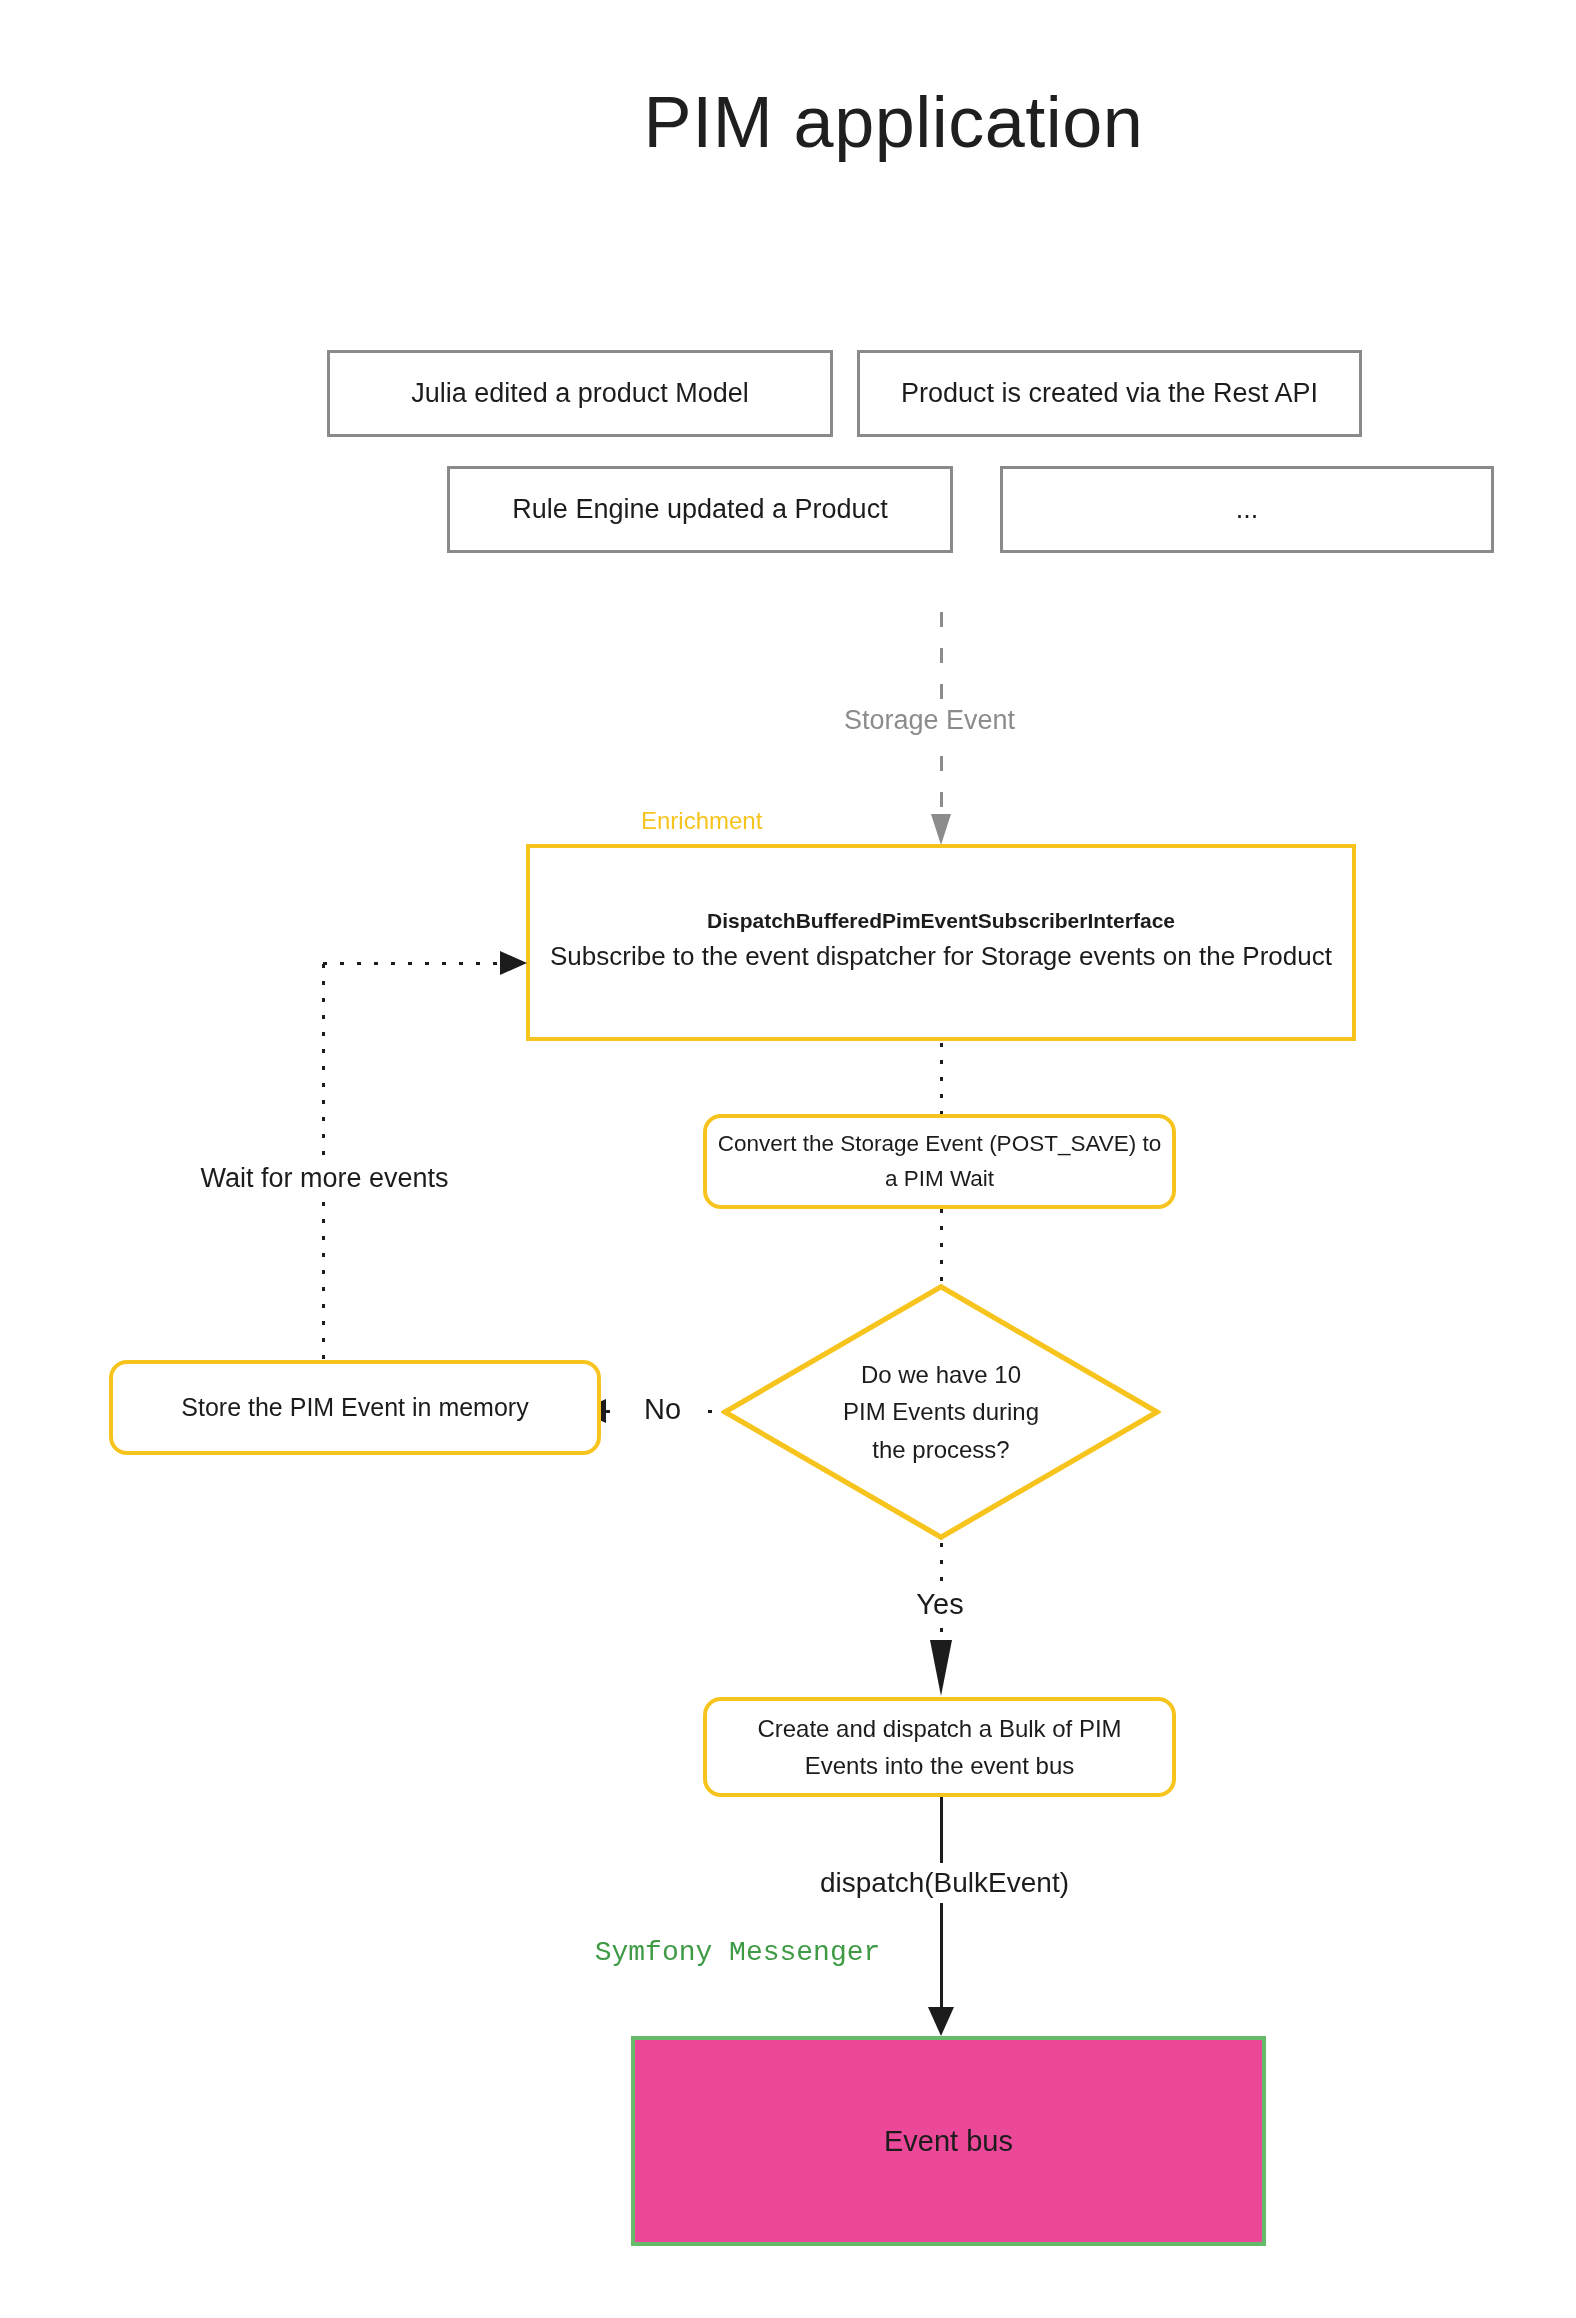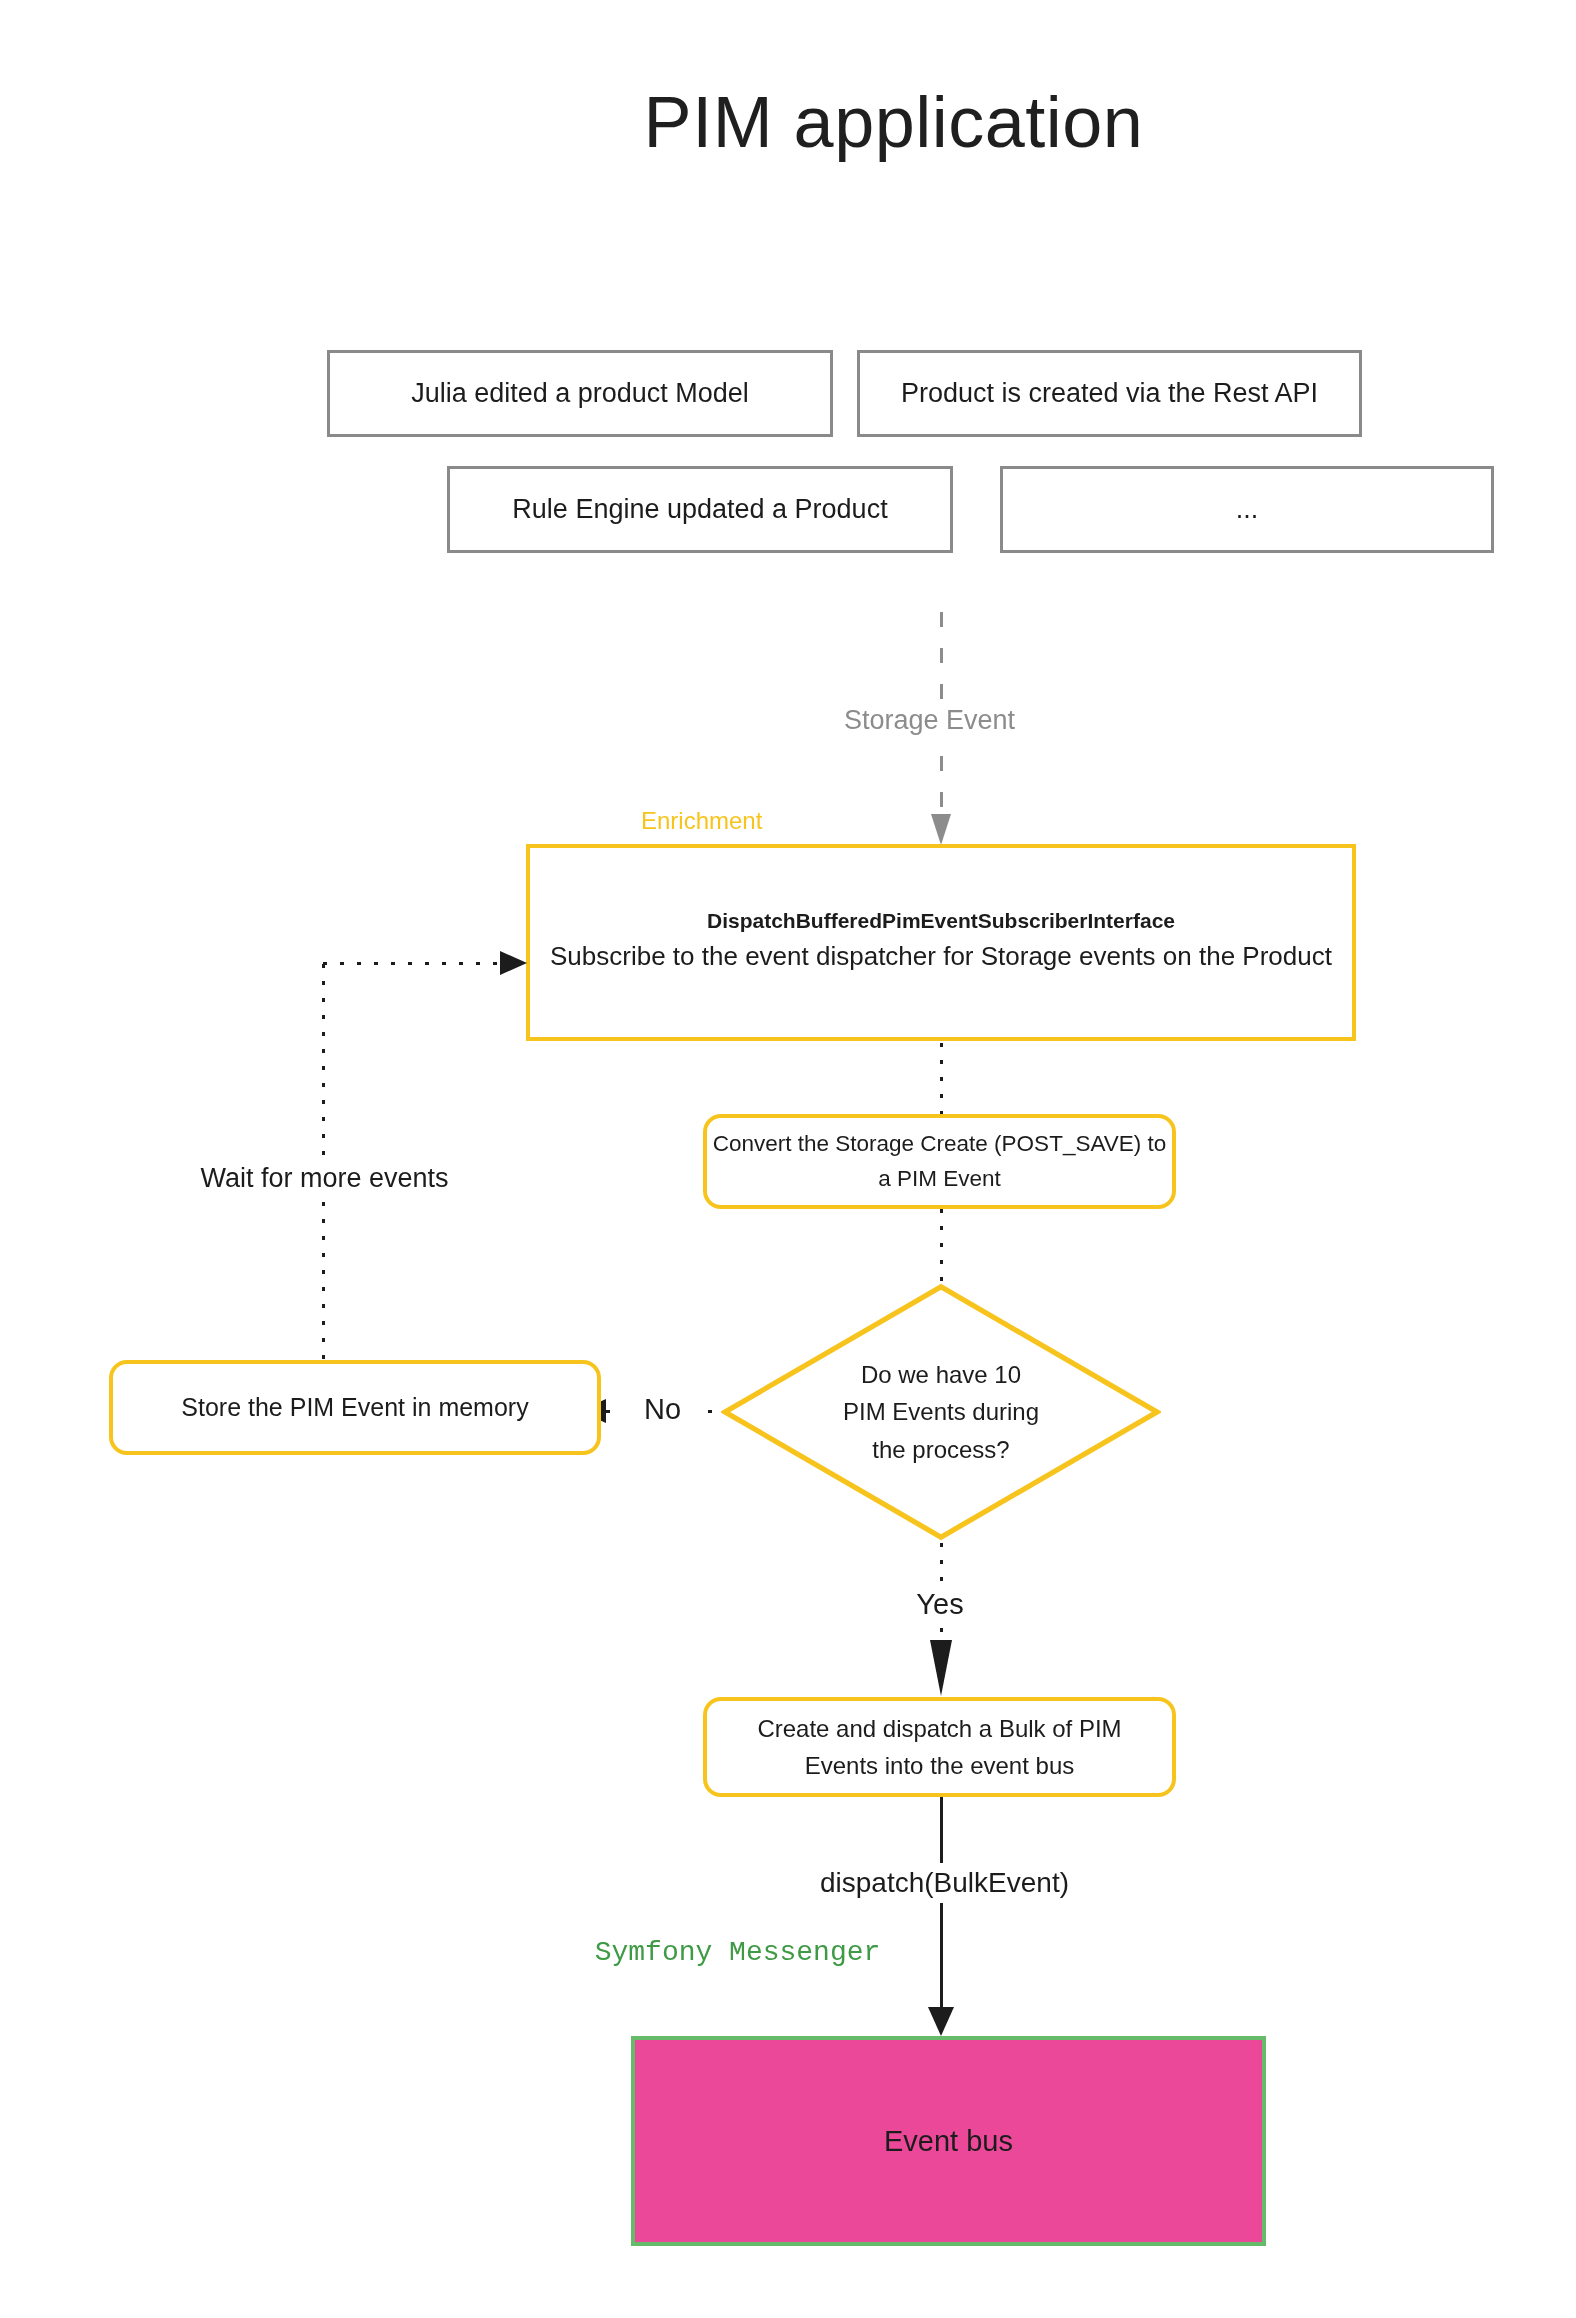--- a/index.html
+++ b/index.html
@@ -72,21 +72,21 @@
   <div class="abs yellow-text" style="left:641px; top:807px; font-size:24px;">Enrichment</div>
 
   <div class="abs yellow-box" style="left:526px; top:844px; width:822px; height:189px; display:flex; flex-direction:column; align-items:center; justify-content:center; text-align:center;">
     <div class="subscriber-title">DispatchBufferedPimEventSubscriberInterface</div>
     <div class="subscriber-desc">Subscribe to the event dispatcher for Storage events on the Product</div>
   </div>
 
   <div class="abs dot-v" style="left:940px; top:1043px; height:71px;"></div>
 
   <div class="abs center yellow-box rounded" style="left:703px; top:1114px; width:465px; height:87px; font-size:22.5px; line-height:1.55;">
-    <div style="width:454px;">Convert the Storage Create (POST_SAVE) to a PIM Event</div>
+    <div style="width:454px;">Convert the Storage Event (POST_SAVE) to a PIM Wait</div>
   </div>
 
   <div class="abs dot-v" style="left:940px; top:1209px; height:76px;"></div>
 
   <div class="abs diamond" style="left:721px; top:1283px; width:440px; height:258px;">
     <svg width="440" height="258" viewBox="0 0 920 540">
       <polygon points="460,8 912,270 460,532 8,270"></polygon>
     </svg>
     <div class="diamond-text center" style="flex-direction:column;">
       <span>Do we have 10</span>

